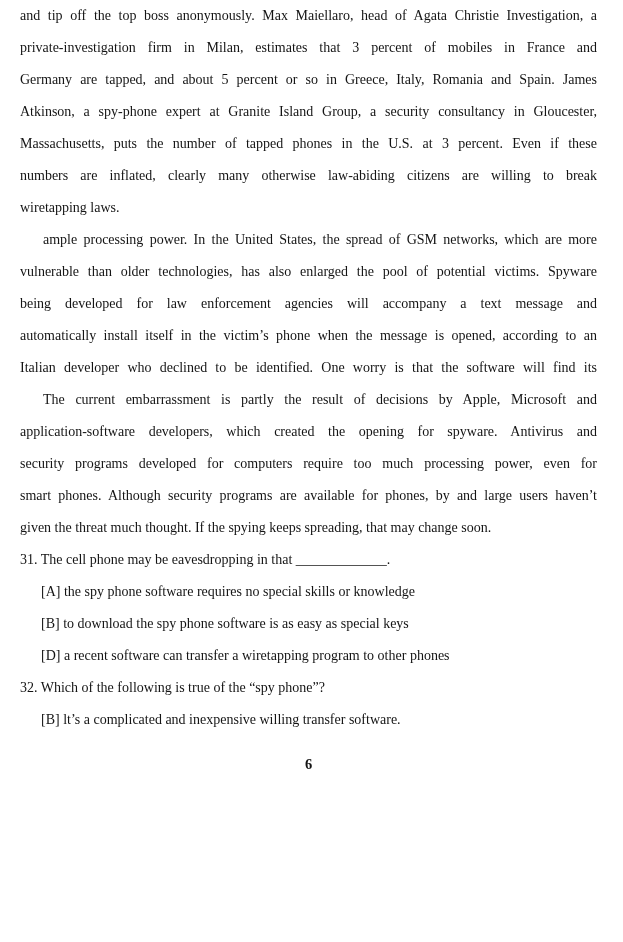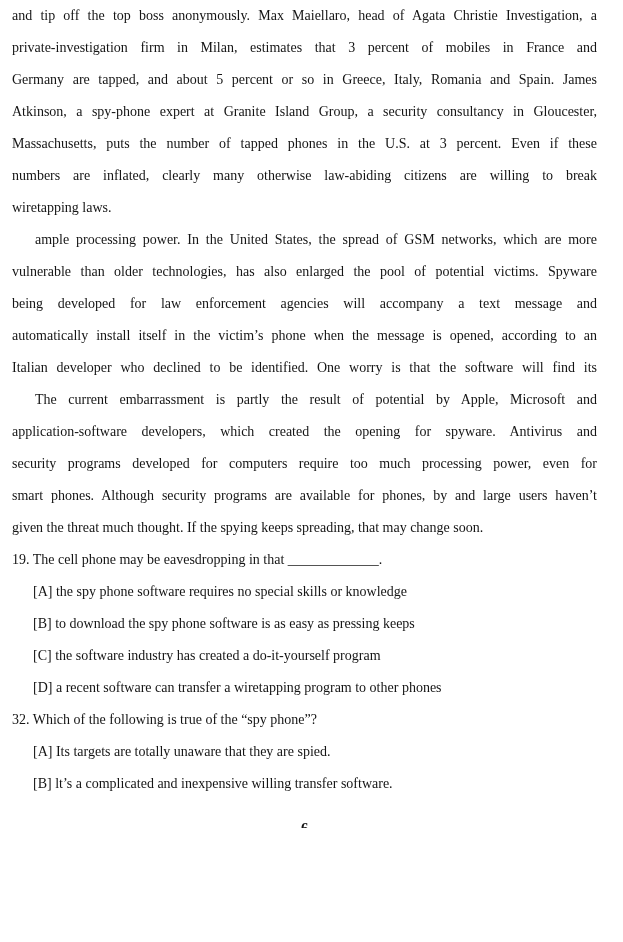--- a/index.html
+++ b/index.html
@@ -5,21 +5,21 @@
   html, body {
     margin: 0;
     padding: 0;
     background: #ffffff;
   }
   .page {
     position: relative;
     width: 623px;
     height: 828px;
     box-sizing: border-box;
-    padding: 0 26px 0 12px;
+    padding: 0 26px 0 20px;
     background: #ffffff;
     color: #141414;
     font-family: "Liberation Serif", serif;
     font-size: 14px;
     line-height: 32px;
     overflow: hidden;
   }
   .para, .q-options { display: block; }
   
   .tline {
@@ -63,46 +63,44 @@
 
   <div class="para indent">
       <div class="tline">ample processing power. In the United States, the spread of GSM networks, which are more</div>
       <div class="tline">vulnerable than older technologies, has also enlarged the pool of potential victims. Spyware</div>
       <div class="tline">being developed for law enforcement agencies will accompany a text message and</div>
       <div class="tline">automatically install itself in the victim’s phone when the message is opened, according to an</div>
       <div class="tline">Italian developer who declined to be identified. One worry is that the software will find its</div>
     </div>
 
   <div class="para indent">
-      <div class="tline">The current embarrassment is partly the result of potential by Apple, Microsoft and</div>
+      <div class="tline">The current embarrassment is partly the result of decisions by Apple, Microsoft and</div>
       <div class="tline">application-software developers, which created the opening for spyware. Antivirus and</div>
       <div class="tline">security programs developed for computers require too much processing power, even for</div>
       <div class="tline">smart phones. Although security programs are available for phones, by and large users haven’t</div>
       <div class="tline last">given the threat much thought. If the spying keeps spreading, that may change soon.</div>
     </div>
 
   <section class="question">
     <div class="q-stem">
-      <span>19.</span>
+      <span>31.</span>
       <span>The cell phone may be eavesdropping in that _____________.</span>
     </div>
     <div class="q-options">
         <div class="q-option">[A] the spy phone software requires no special skills or knowledge</div>
-        <div class="q-option">[B] to download the spy phone software is as easy as pressing keeps</div>
-        <div class="q-option">[C] the software industry has created a do-it-yourself program</div>
+        <div class="q-option">[B] to download the spy phone software is as easy as special keys</div>
         <div class="q-option last">[D] a recent software can transfer a wiretapping program to other phones</div>
       </div>
   </section>
 
   <section class="question">
     <div class="q-stem">
       <span>32.</span>
       <span>Which of the following is true of the “spy phone”?</span>
     </div>
     <div class="q-options">
-        <div class="q-option">[A] Its targets are totally unaware that they are spied.</div>
         <div class="q-option last">[B] lt’s a complicated and inexpensive willing transfer software.</div>
       </div>
   </section>
 
   <div class="page-num">6</div>
 
 </div>
 
 </body></html>

